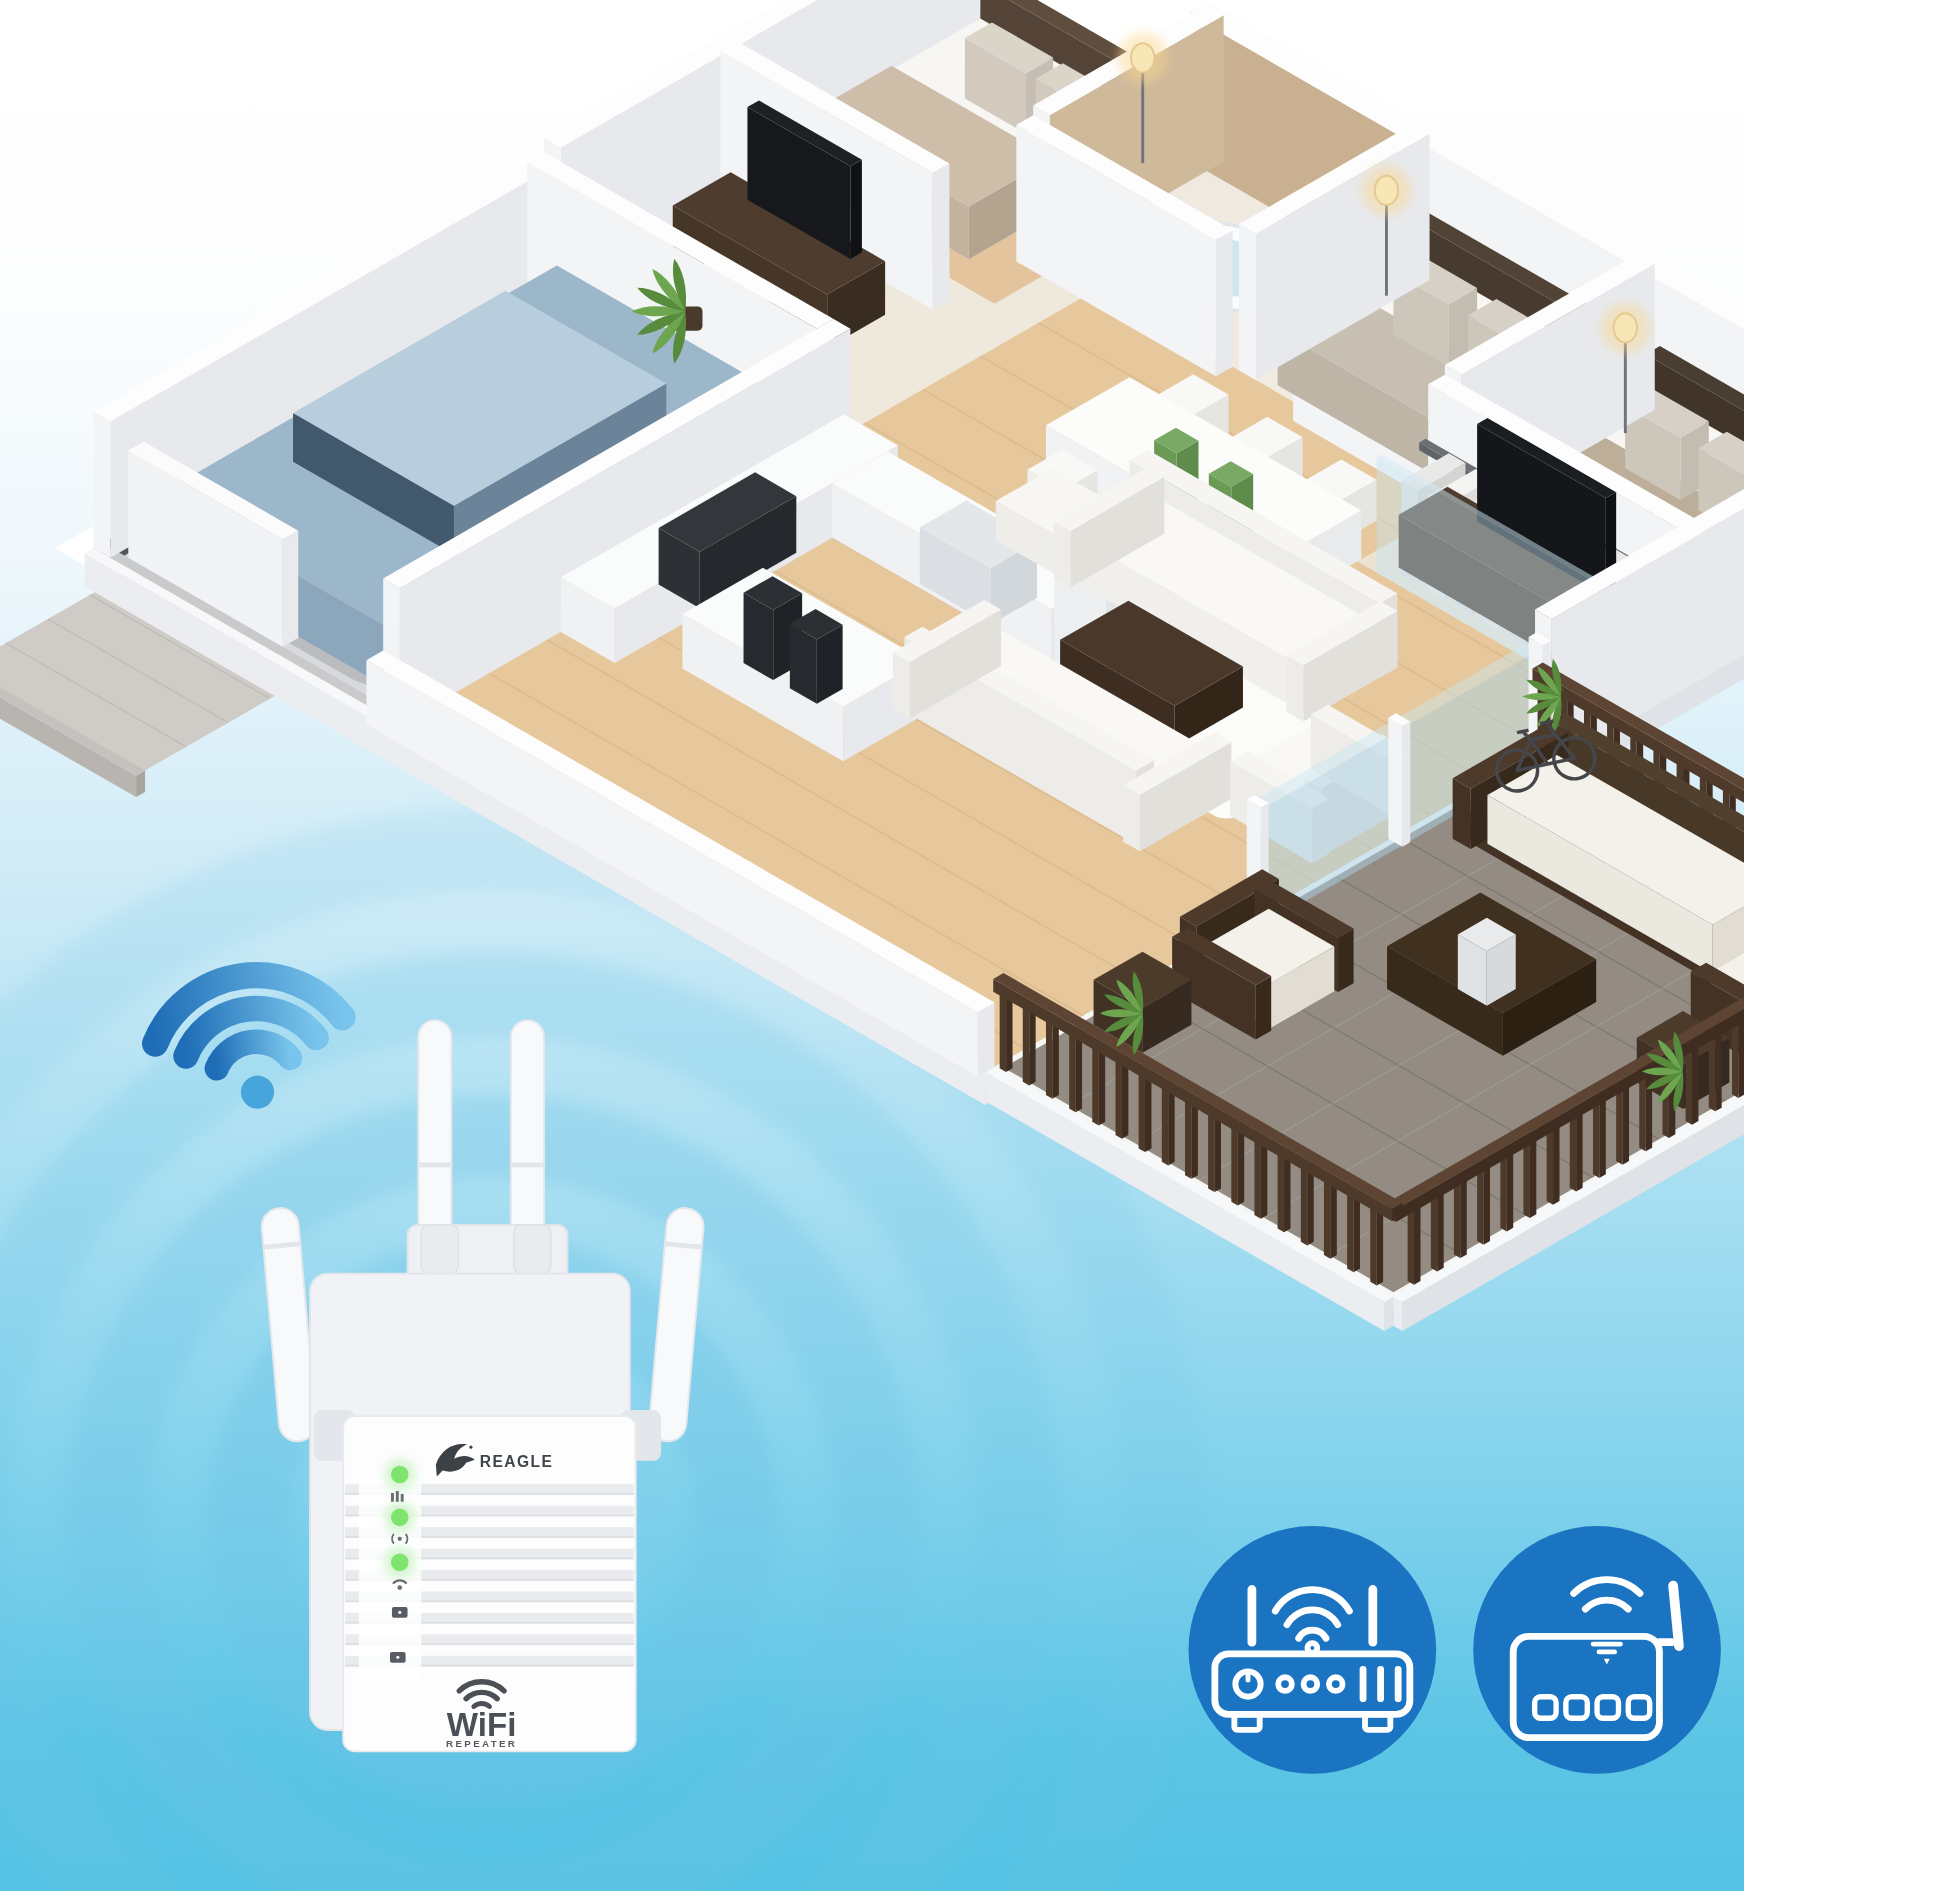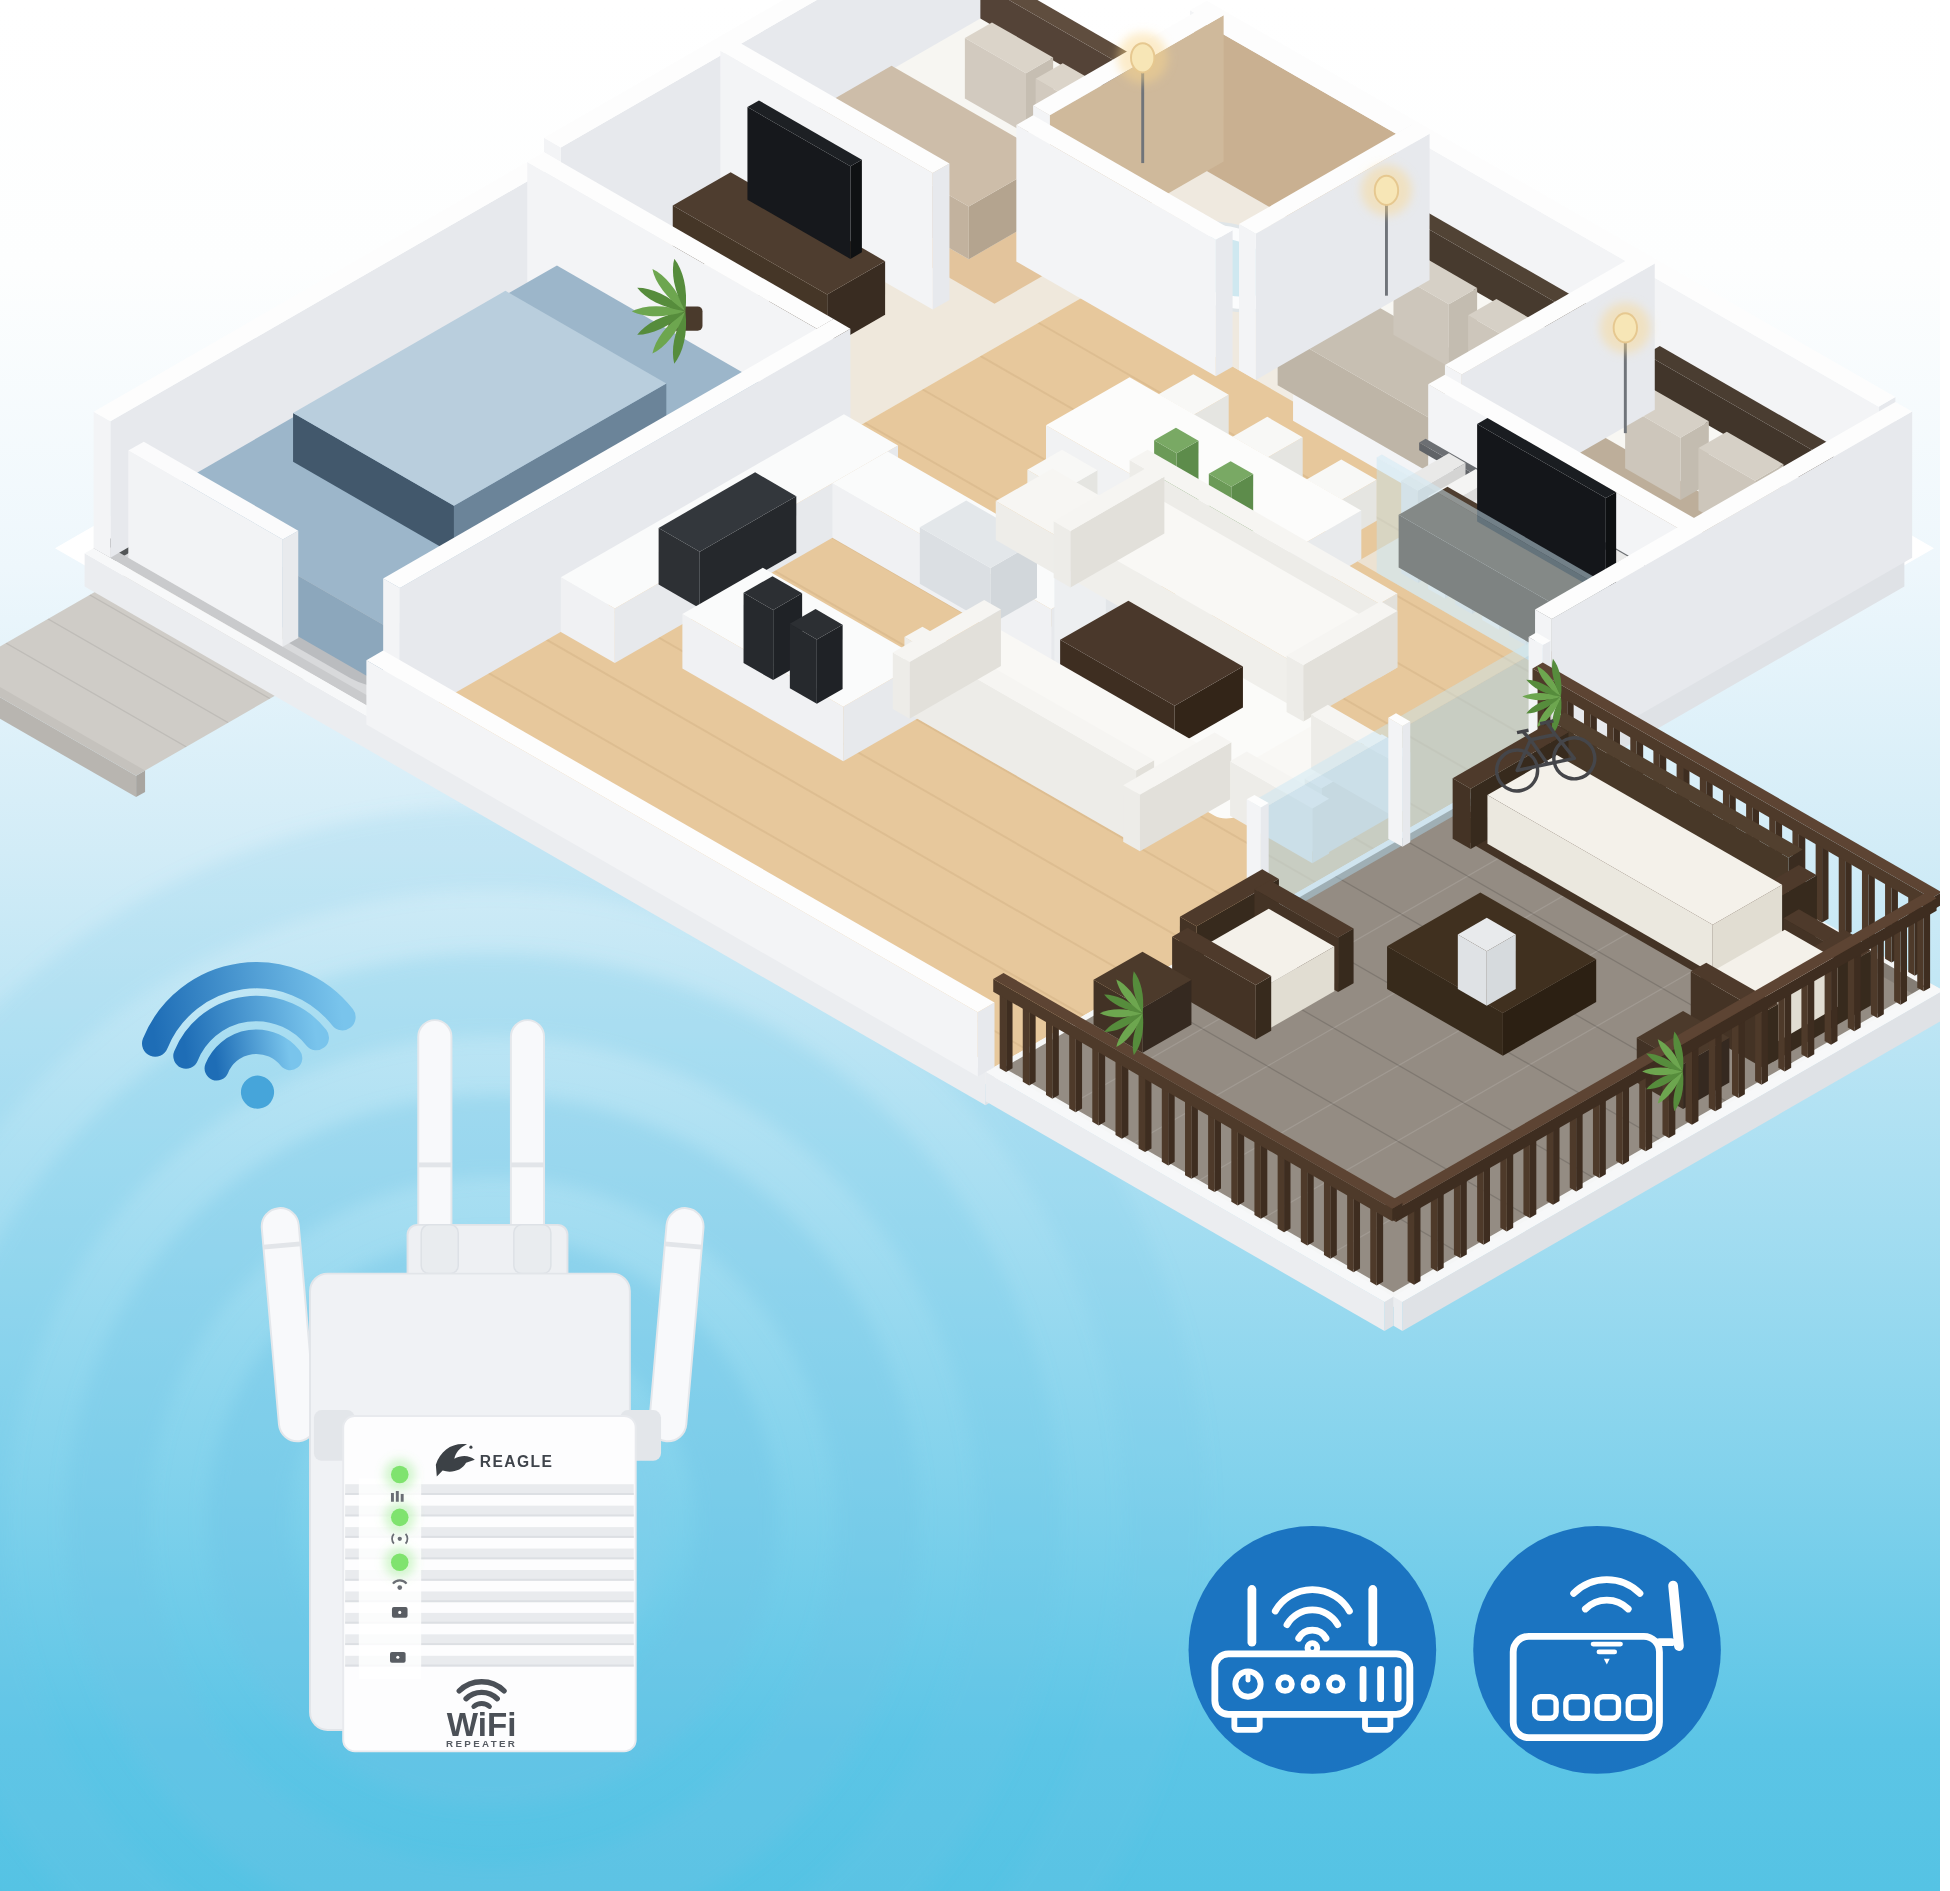--- a/index.html
+++ b/index.html
@@ -1,17 +1,17 @@
 <!DOCTYPE html>
 <html><head>
 <meta charset="utf-8">
 <style>
   html,body{margin:0;padding:0;}
   .stage{
-    position:relative;width:1940px;height:1892px;overflow:hidden;
+    position:relative;width:1744px;height:1892px;overflow:hidden;
     background:linear-gradient(180deg,#ffffff 0%,#fdfefe 14%,#eef7fc 30%,#d2ecf7 45%,#aadff2 62%,#82d2ec 78%,#5cc5e6 92%,#55c3e4 100%);
     font-family:"Liberation Sans","DejaVu Sans",sans-serif;
   }
   svg{display:block;position:absolute;left:0;top:0;}
   text{font-family:"Liberation Sans","DejaVu Sans",sans-serif;}
 </style>
 </head>
 <body>
 
 <div class="stage">

